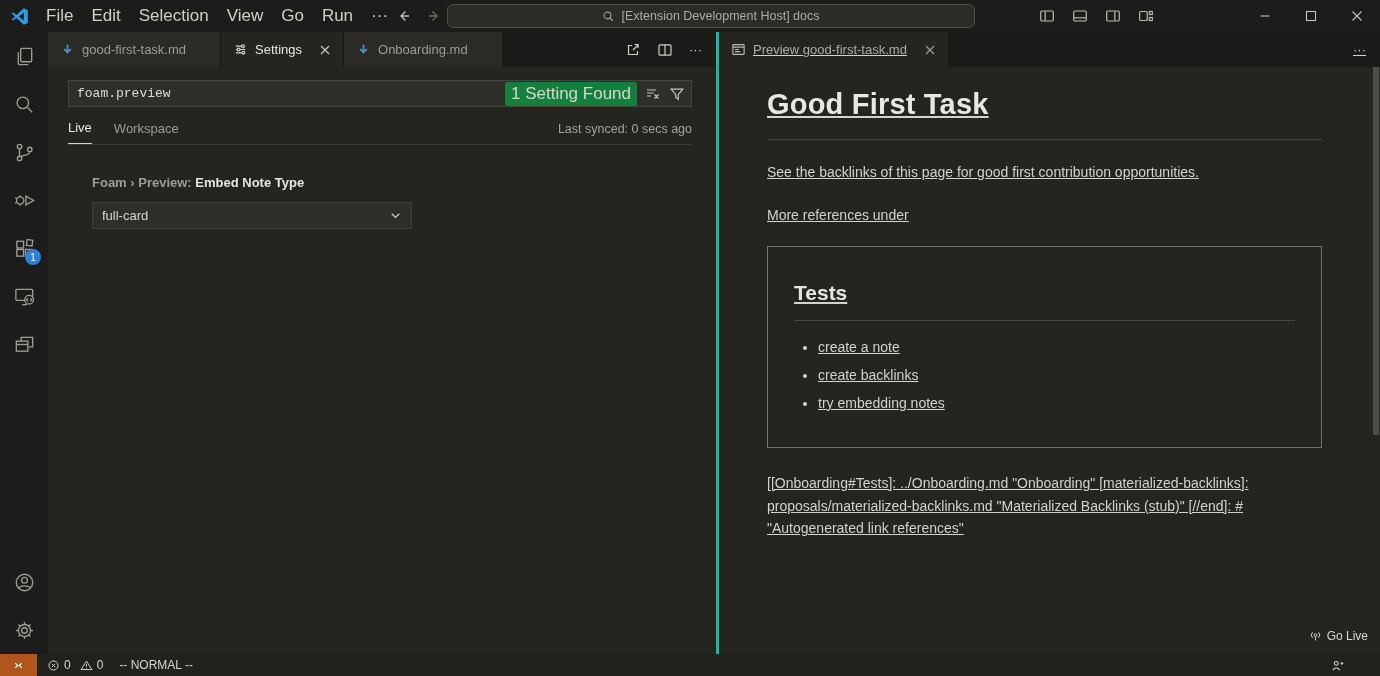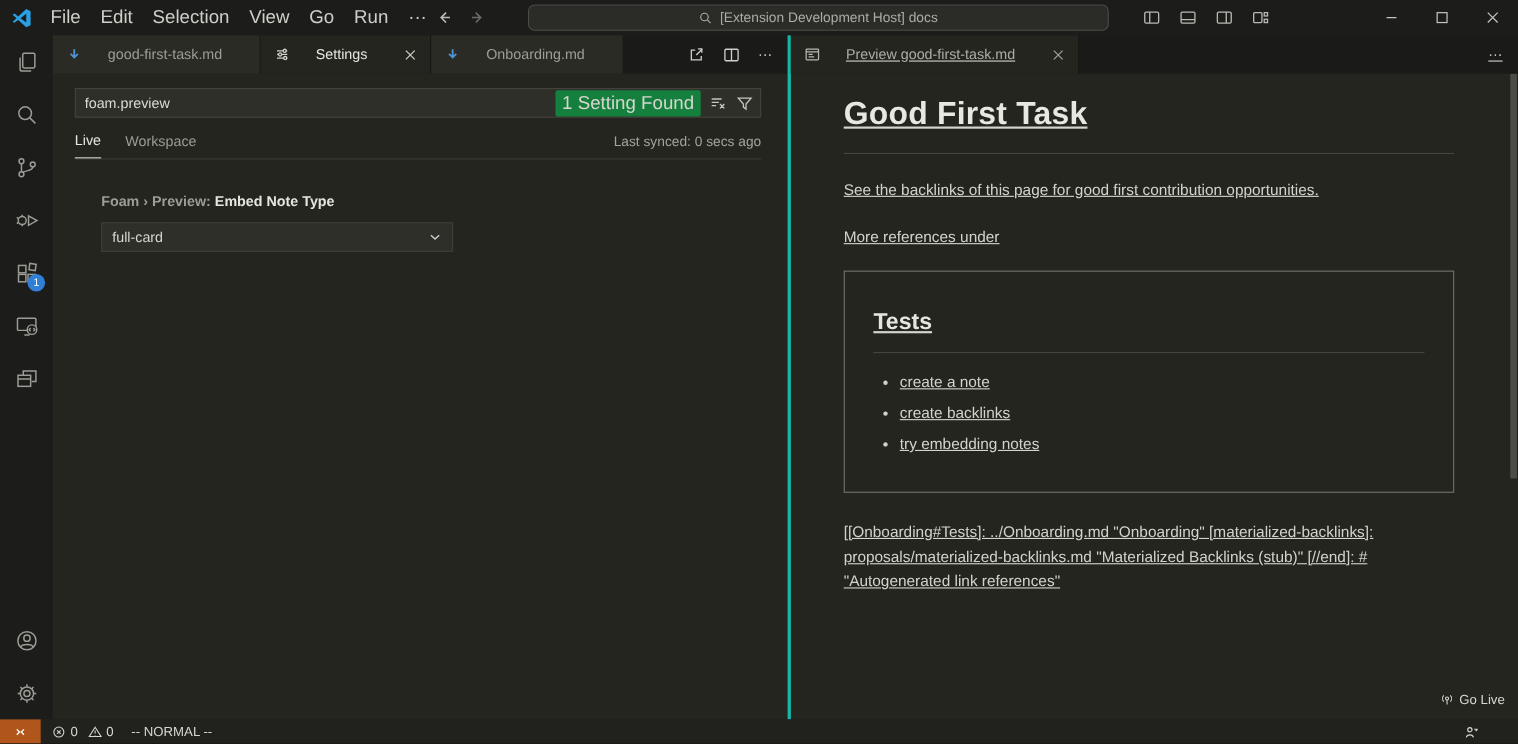--- a/index.html
+++ b/index.html
@@ -6,49 +6,49 @@
   html,body { width:1380px; height:676px; overflow:hidden; background:#111; }
   body { font-family:"Liberation Sans", sans-serif; color:#d4d4ce; font-size:13px; }
   .window { position:relative; width:1380px; height:676px; background:#25251f; display:flex; flex-direction:column; }
 
   
   .titlebar { position:relative; height:32px; background:#1c1c1a; display:flex; align-items:center; flex:0 0 32px; }
   .logo { margin:0 8px 0 10px; display:flex; }
   .menubar { display:flex; align-items:center; }
   .menu-item { padding:0 9px; color:#cfcfca; font-size:17px; line-height:30px; cursor:default; }
   .nav-arrows { position:absolute; left:396px; top:0; height:32px; display:flex; align-items:center; gap:14px; }
-  .cmd-center { position:absolute; left:480px; top:4px; width:528px; height:24px; background:#2b2b28; border:1px solid #4b4b46; border-radius:6px; display:flex; align-items:center; justify-content:center; gap:6px; color:#acaca6; font-size:12.5px; }
+  .cmd-center { position:absolute; left:447px; top:4px; width:528px; height:24px; background:#2b2b28; border:1px solid #4b4b46; border-radius:6px; display:flex; align-items:center; justify-content:center; gap:6px; color:#acaca6; font-size:12.5px; }
   .layout-controls { position:absolute; right:226px; top:0; height:32px; display:flex; align-items:center; gap:17px; color:#b9b9b3; }
   .window-controls { position:absolute; right:0; top:0; height:32px; display:flex; }
   .win-btn { width:46px; height:32px; display:flex; align-items:center; justify-content:center; color:#c4c4bf; }
 
   
   .main { flex:1; display:flex; min-height:0; }
 
   
   .activitybar { width:48px; background:#1c1c1a; display:flex; flex-direction:column; align-items:center; flex:0 0 48px; }
   .ab-item { position:relative; width:48px; height:48px; display:flex; align-items:center; justify-content:center; color:#9d9d97; }
   .ab-spacer { flex:1; }
   .ab-badge { position:absolute; right:7px; bottom:7px; min-width:16px; height:16px; border-radius:8px; background:#2f7fd6; color:#fff; font-size:10px; display:flex; align-items:center; justify-content:center; }
 
   
   .group-left { width:668px; flex:0 0 668px; display:flex; flex-direction:column; background:#25251f; }
   .group-right { flex:1; display:flex; flex-direction:column; background:#25251f; border-left:3px solid #14b8a6; min-width:0;text-decoration:underline; }
 
   .tabbar { height:35px; background:#1a1a18; display:flex; align-items:stretch; flex:0 0 35px; }
-  .tab { display:flex; align-items:center; gap:23px; padding:0 12px; font-size:13px; border-right:1px solid #161614; cursor:default; }
+  .tab { display:flex; align-items:center; gap:7px; padding:0 12px; font-size:13px; border-right:1px solid #161614; cursor:default; }
   .tab.inactive { background:#2b2b26; color:#9d9d96; padding-right:34px; }
   .tab.active { background:#25251f; color:#e6e6e1; }
   .tab .close { margin-left:10px; color:#c9c9c3; display:flex; }
   .tab-actions { margin-left:auto; display:flex; align-items:center; gap:16px; padding-right:14px; color:#cfcfca; }
 
   
   .settings-body { flex:1; padding:13px 24px 0 20px; }
   .settings-search { height:27px; background:#2f2f29; border:1px solid #43433d; display:flex; align-items:center; padding:0 6px 0 8px; }
-  .settings-search input { flex:1; background:transparent; border:none; outline:none; color:#dcdcd6; font-size:13px; font-family:Liberation Sans, sans-serif; }
+  .settings-search input { flex:1; background:transparent; border:none; outline:none; color:#dcdcd6; font-size:13px; font-family:Liberation Mono, monospace; }
   .count-badge { background:#15803d; color:#d6d6cf; font-size:17px; padding:2px 6px; border-radius:2px; margin-right:8px; white-space:nowrap; }
   .search-icons { display:flex; align-items:center; gap:8px; color:#c5c5bf; }
   .scope-row { display:flex; align-items:flex-end; height:38px; border-bottom:1px solid #3a3a34; margin:0 0 0 0; }
   .scope-tab { margin-right:22px; padding-bottom:8px; font-size:13px; }
   .scope-tab.active { color:#e8e8e3; border-bottom:1.5px solid #d7d7d0; }
   .scope-tab.inactive { color:#9d9d96; }
   .last-synced { margin-left:auto; color:#a3a39c; font-size:12.5px; padding-bottom:8px; }
   .setting-item { margin:30px 0 0 24px; }
   .setting-label { font-size:13px; font-weight:700; }
   .setting-label .category { color:#9d9d96; }

